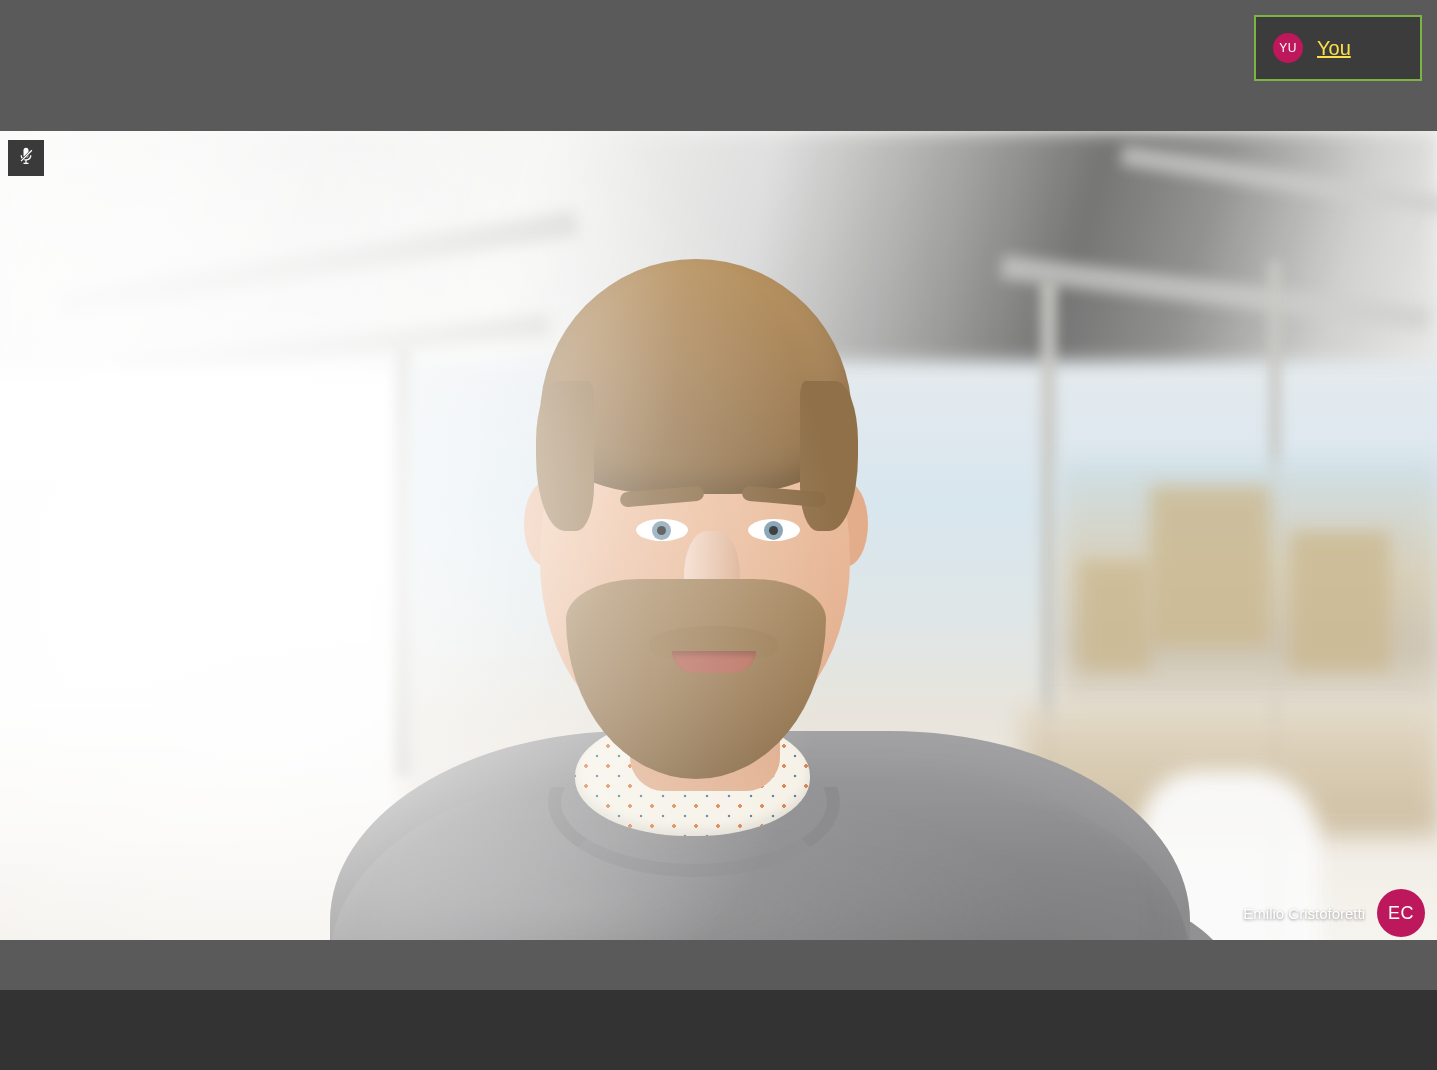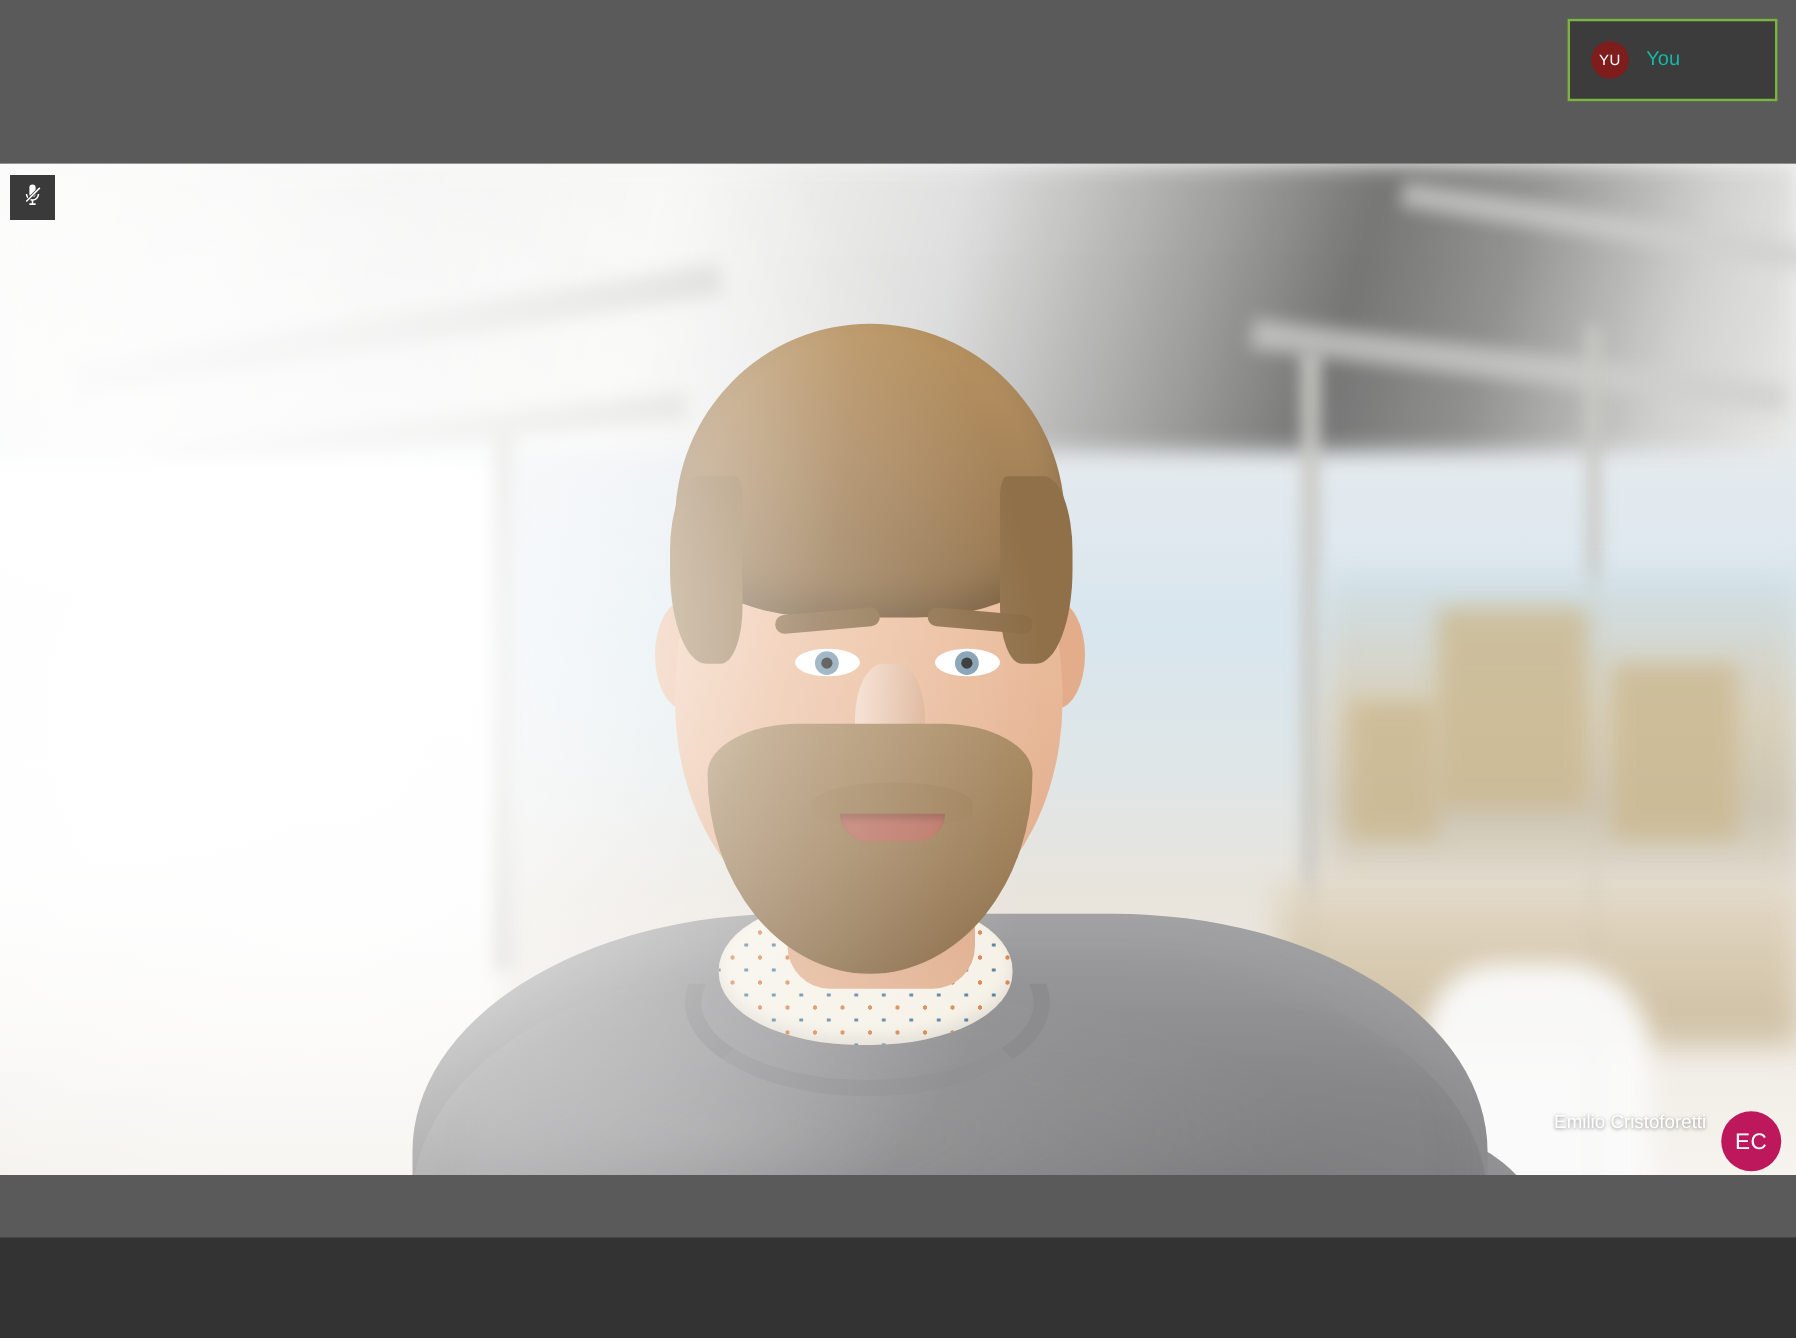--- a/index.html
+++ b/index.html
@@ -25,22 +25,22 @@
     display:flex; align-items:center;
     padding-left:17px;
     gap:14px;
   }
   .avatar{
     border-radius:50%;
     display:flex; align-items:center; justify-content:center;
     color:#ffffff; font-weight:400; letter-spacing:.5px;
     flex:0 0 auto;
   }
-  .avatar.self{ width:30px; height:30px; background:#7f1d1d; font-size:12px; }
-  .self-name{ color:#14b8a6; font-size:16px; line-height:1; }
+  .avatar.self{ width:30px; height:30px; background:#be185d; font-size:12px; }
+  .self-name{ color:#fde047; font-size:20px; line-height:1;text-decoration:underline; }
 
   
   .stage{
     position:absolute; left:0; top:131px; width:1437px; height:809px;
     overflow:hidden;
     background:#e9eef0;
   }
   
   .scene{ position:absolute; inset:0; }
   .sky{
@@ -222,21 +222,21 @@
   
   .mute-badge{
     position:absolute; left:8px; top:9px;
     width:36px; height:36px; background:#3a3a3a;
     display:flex; align-items:center; justify-content:center;
   }
   .mute-badge svg{ width:20px; height:20px; }
 
   .name-plate{
     position:absolute; right:12px; bottom:3px;
-    display:flex; align-items:flex-start; gap:12px;margin-left:31px;
+    display:flex; align-items:center; gap:12px;margin-left:31px;
   }
   .name-plate .label{
     color:#ffffff; font-size:15px;
     text-shadow:0 1px 3px rgba(0,0,0,.45);
     white-space:nowrap;
   }
   .avatar.remote{ width:48px; height:48px; background:#be185d; font-size:18px; }
 
   
   .gap-band{

